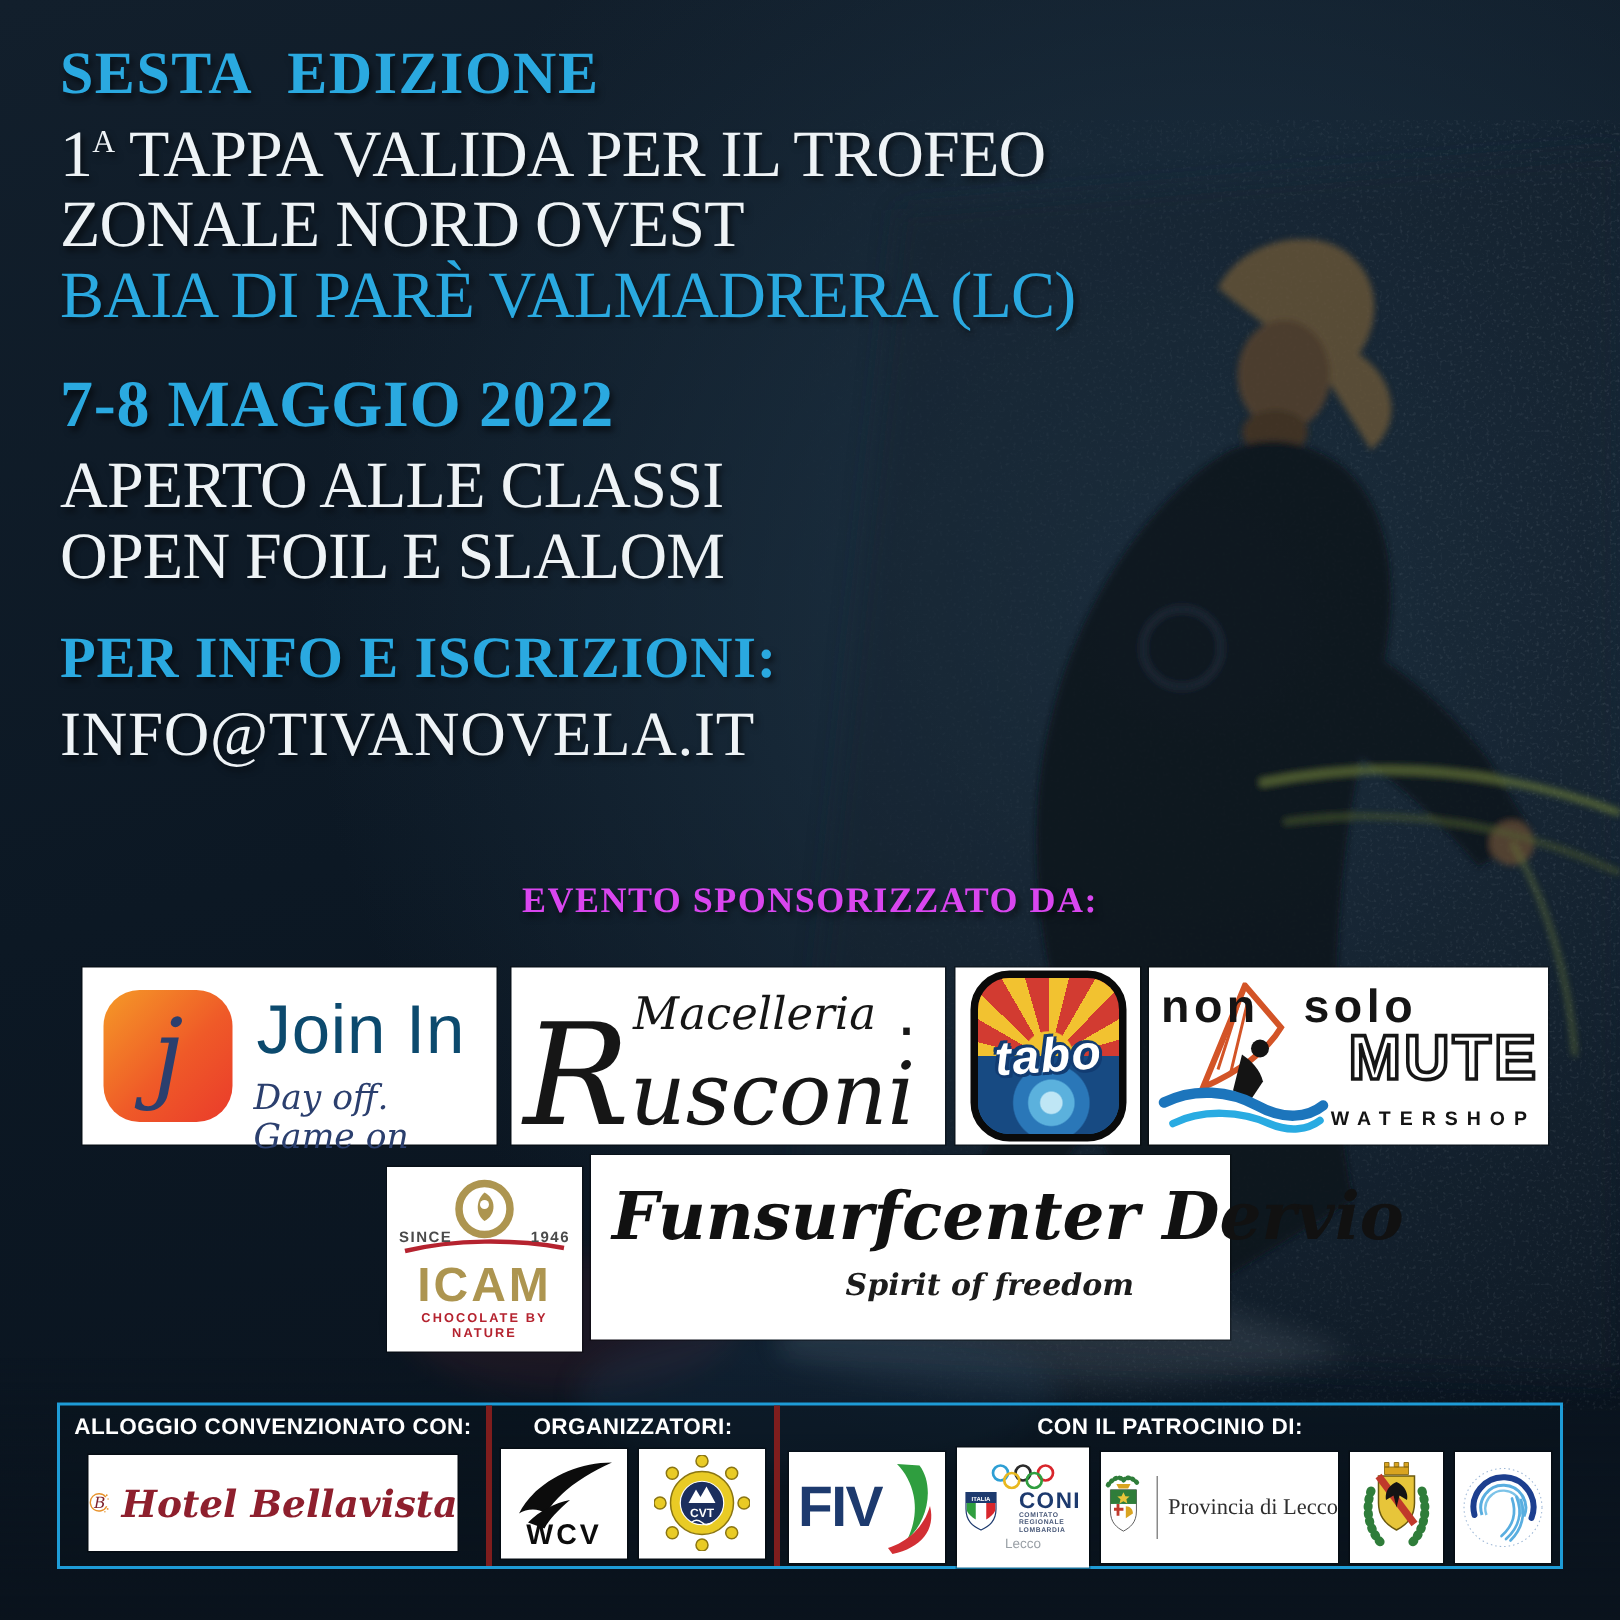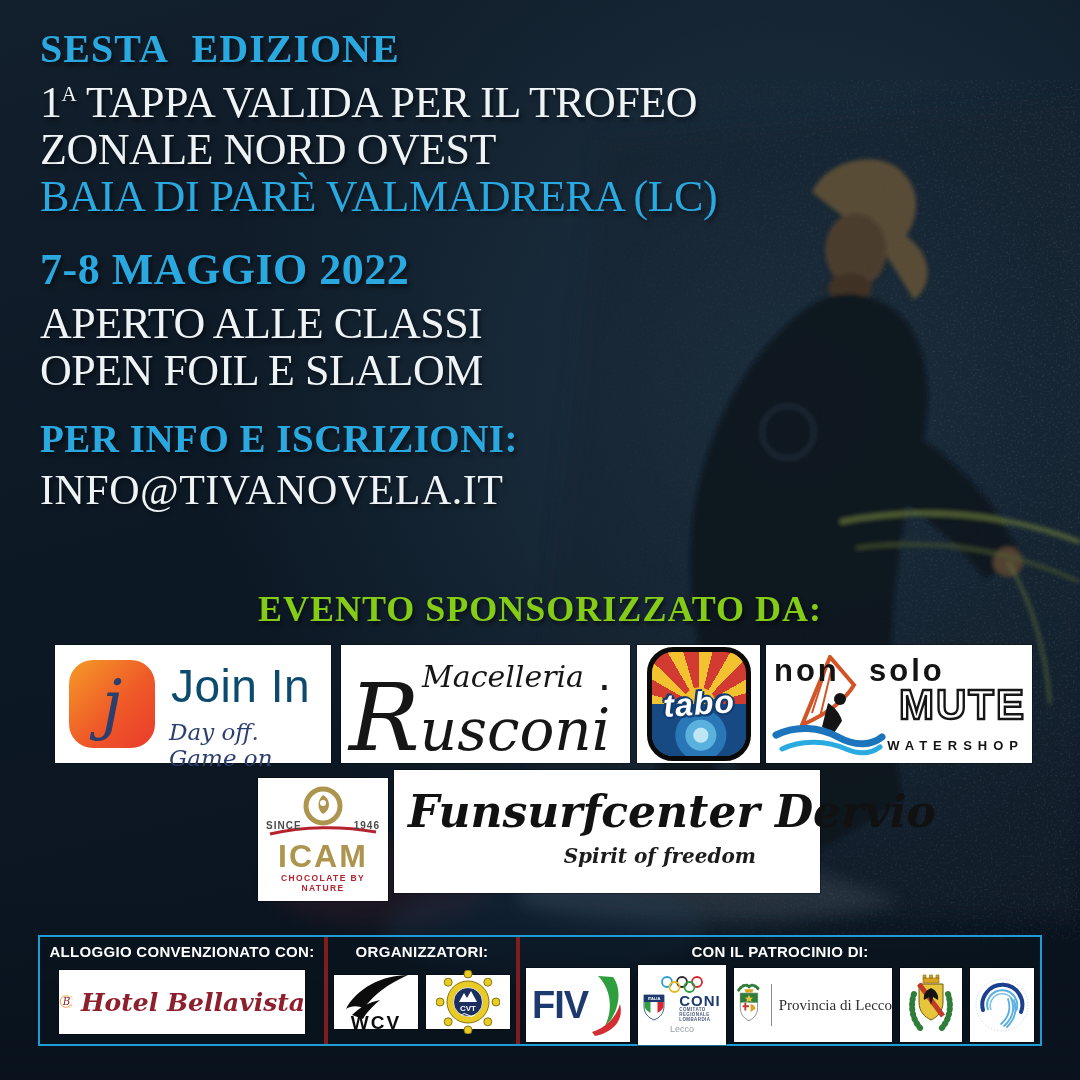--- a/index.html
+++ b/index.html
@@ -18,22 +18,22 @@
   .edition{font-size:40px;letter-spacing:1px;word-spacing:14px;margin-bottom:10px;}
   .big-line{font-size:44px;letter-spacing:-0.5px;white-space:nowrap;}
   .big-line sup{font-size:.48em;vertical-align:super;font-weight:300;}
   .loc{color:#2aa9e0;font-weight:300;}
   .dates{left:40px;top:246px;line-height:1.08;}
   .date-line{font-size:44px;letter-spacing:.5px;margin-bottom:6px;}
   .contact{left:40px;top:418px;line-height:1.1;}
   .contact-label{font-size:39px;letter-spacing:.5px;margin-bottom:6px;}
   .email{font-size:42px;letter-spacing:.5px;}
 
-  .sp-heading{left:0;top:588px;width:1080px;text-align:center;color:#84cc16;
-    font-weight:800;font-size:36px;letter-spacing:1px;}
+  .sp-heading{left:0;top:588px;width:1080px;text-align:center;color:#d946ef;
+    font-weight:800;font-size:24px;letter-spacing:1px;}
 
   
   .card{position:absolute;background:#fff;z-index:2;box-shadow:0 0 0 1px rgba(0,0,0,.3);}
   .joinin{left:55px;top:645px;width:276px;height:118px;}
   .joinin-icon{position:absolute;left:14px;top:15px;width:86px;height:88px;border-radius:24px;
     background:linear-gradient(135deg,#f59a27 0%,#ef5a28 55%,#ea3b2b 100%);
     display:flex;align-items:center;justify-content:center;}
   .joinin-j{font-family:"DejaVu Serif",serif;font-style:italic;font-size:66px;color:#2b3f6e;line-height:1;}
   .joinin-name{position:absolute;left:116px;top:14px;font-size:46px;font-weight:400;color:#0c4a6e;letter-spacing:.5px;}
   .joinin-tag{position:absolute;left:114px;top:74px;font-family:"DejaVu Serif",serif;font-style:italic;
@@ -84,21 +84,21 @@
   .fsec{display:flex;flex-direction:column;align-items:center;padding:5px 6px;box-sizing:border-box;}
   .fsec + .fsec{border-left:4px solid #7f1d1d;}
   .fsec1{width:308px;}
   .fsec2{width:192px;}
   .fsec3{flex:1;}
   .flabel{color:#fff;font-weight:800;font-size:15px;letter-spacing:.3px;margin:1px 0 5px;white-space:nowrap;}
   .fcards{display:flex;gap:8px;align-items:center;justify-content:center;flex:1;width:100%;}
   .fcard{background:#fff;display:flex;align-items:center;justify-content:center;box-shadow:0 0 0 1px rgba(0,0,0,.3);}
   .hotel-card{width:246px;height:64px;gap:8px;}
   .hotel-name{font-family:"DejaVu Serif",serif;font-style:italic;font-weight:700;font-size:25px;color:#8e1f2d;white-space:nowrap;}
-  .wcv-card,.cvt-card{width:84px;height:54px;}
+  .wcv-card,.cvt-card{width:84px;height:73px;}
   .fiv-card{width:104px;height:74px;gap:2px;}
   .fiv-text{font-size:38px;font-weight:900;color:#1d3a6e;letter-spacing:-1px;}
   .coni-card{width:88px;height:74px;flex-direction:column;padding:3px 0;}
   .coni-mid{display:flex;gap:14px;align-items:center;}
   .coni-col{display:flex;flex-direction:column;line-height:1.05;}
   .coni-name{font-size:15px;font-weight:800;color:#1d3a6e;letter-spacing:1px;}
   .coni-sub{font-size:4.5px;font-weight:700;color:#4a5a7a;letter-spacing:.4px;}
   .coni-city{font-size:9px;color:#9aa0a6;margin-top:2px;}
   .prov-card{width:158px;height:74px;gap:7px;}
   .prov-div{width:1px;height:42px;background:#8a8a8a;}

